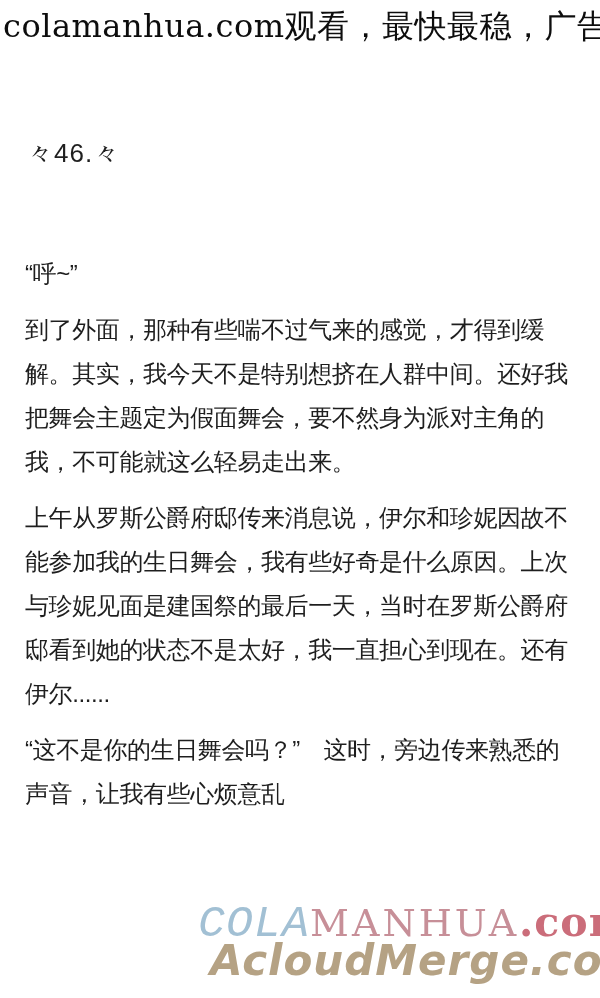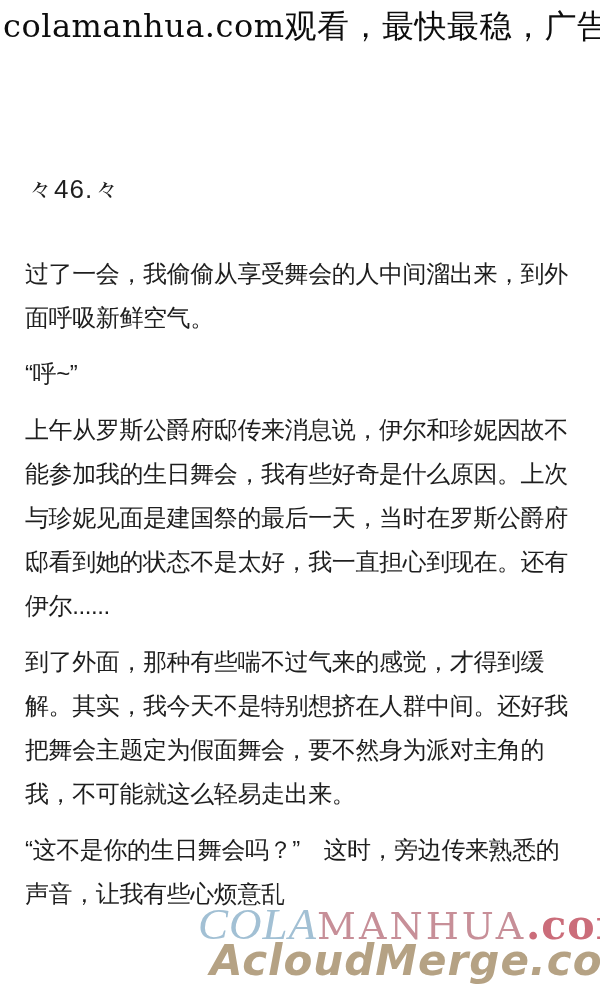--- a/index.html
+++ b/index.html
@@ -33,21 +33,20 @@
   }
   
   .chapter-marker {
     position: absolute;
     left: 27px;
     top: 136px;
     font-size: 26px;
     line-height: 34px;
     color: #1f1f1f;
     letter-spacing: 1px;
-    margin-top: 36px;
   }
   
   .content {
     position: absolute;
     left: 25px;
     right: 23px;
     top: 252px;
     z-index: 1;
     font-size: 24px;
     line-height: 44px;
@@ -71,21 +70,21 @@
     pointer-events: none;
   }
   .wm-line1 {
     position: absolute;
     left: 198px;
     top: 898px;
     white-space: nowrap;
     mix-blend-mode: multiply;
   }
   .wm-cola {
-    font-family: Liberation Serif, serif;
+    font-family: Liberation Mono, monospace;
     font-style: italic;
     font-size: 45px;
     letter-spacing: 1px;
     color: #a2c0d4;
   }
   .wm-manhua {
     font-family: "DejaVu Serif", serif;
     font-weight: normal;
     font-size: 38px;
     letter-spacing: 3px;
@@ -115,24 +114,23 @@
 </head>
 <body>
 
 <div class="page">
 
   <div class="site-notice">colamanhua.com观看，最快最稳，广告最少</div>
 
   <div class="chapter-marker">々46.々</div>
 
   <div class="content">
-    <p>过了一会，我偷偷从享受舞会的人中间溜出来，到外面呼吸新鲜空气。</p>
     <p>“呼~”</p>
+    <p>到了外面，那种有些喘不过气来的感觉，才得到缓解。其实，我今天不是特别想挤在人群中间。还好我把舞会主题定为假面舞会，要不然身为派对主角的我，不可能就这么轻易走出来。</p>
     <p>上午从罗斯公爵府邸传来消息说，伊尔和珍妮因故不能参加我的生日舞会，我有些好奇是什么原因。上次与珍妮见面是建国祭的最后一天，当时在罗斯公爵府邸看到她的状态不是太好，我一直担心到现在。还有伊尔......</p>
-    <p>到了外面，那种有些喘不过气来的感觉，才得到缓解。其实，我今天不是特别想挤在人群中间。还好我把舞会主题定为假面舞会，要不然身为派对主角的我，不可能就这么轻易走出来。</p>
     <p>“这不是你的生日舞会吗？”　这时，旁边传来熟悉的声音，让我有些心烦意乱</p>
   </div>
 
   <div class="watermark">
     <div class="wm-line1">
       <span class="wm-cola">COLA</span><span class="wm-manhua">MANHUA</span><span class="wm-com1">.com</span>
     </div>
     <div class="wm-line2">AcloudMerge.com</div>
   </div>
 

